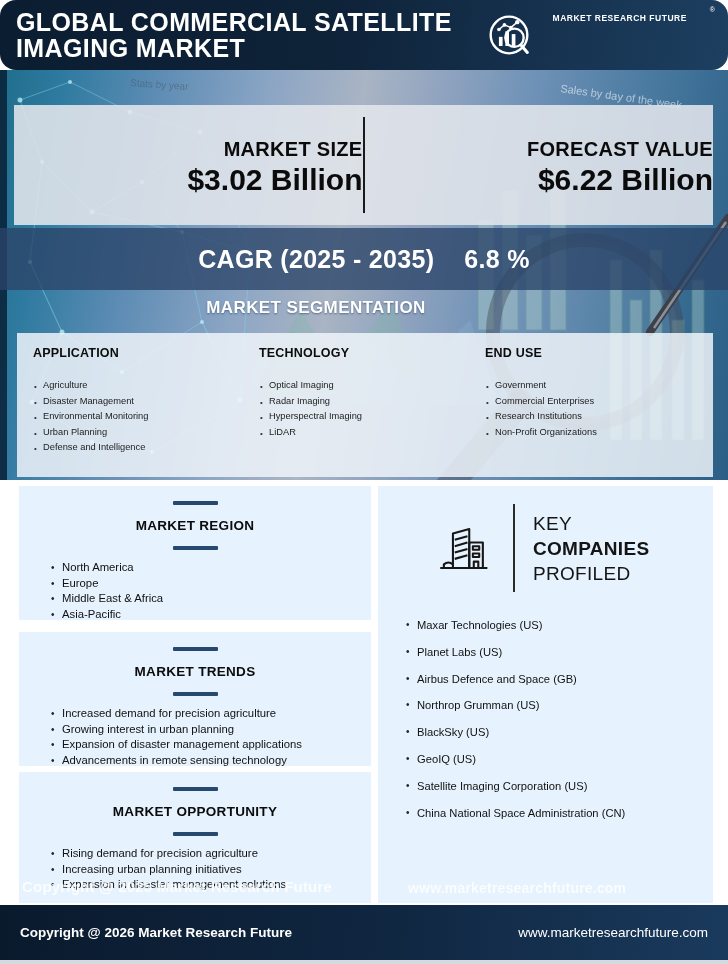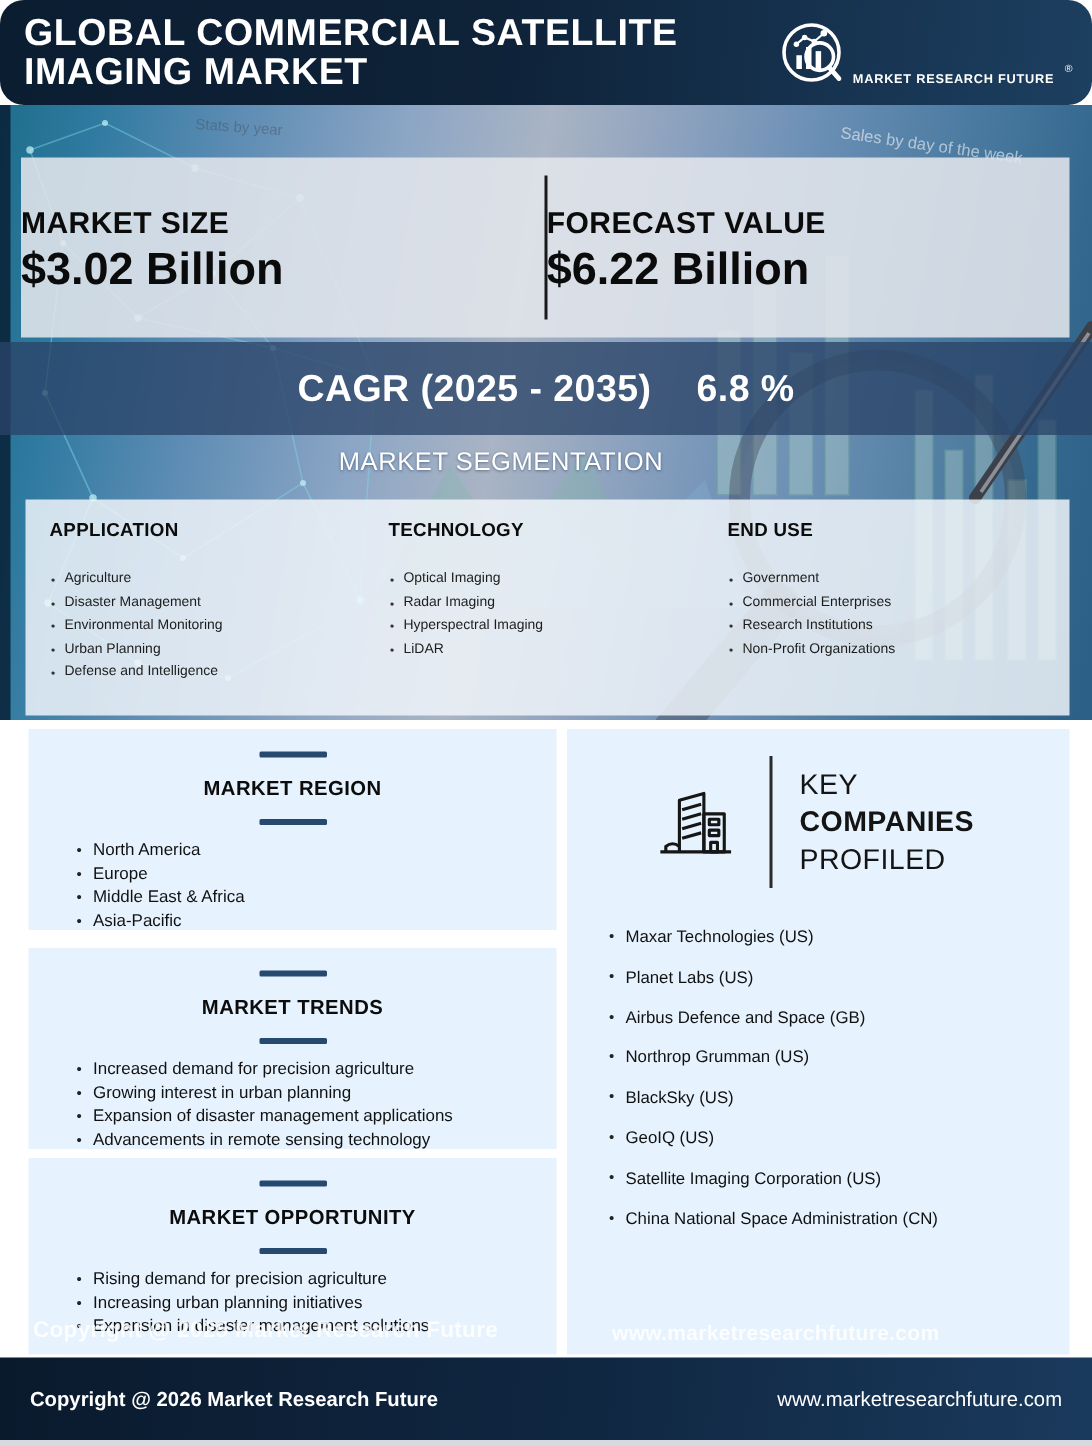--- a/index.html
+++ b/index.html
@@ -7,56 +7,56 @@
   #page { position:relative; width:728px; height:964px; overflow:hidden; background:#ffffff; }
 
   
   .header {
     position:absolute; left:0; top:0; width:728px; height:70px;
     background:linear-gradient(95deg,#0b1d31 0%,#0e2238 45%,#16324f 75%,#1d3f60 100%);
     display:flex; align-items:center; justify-content:space-between;
     padding:0 14px 0 16px; z-index:5;border-radius:16px;
   }
   .header-title { color:#fff; font-weight:bold; font-size:25px; line-height:1.06; letter-spacing:.4px; }
-  .brand { display:flex; align-items:flex-end; gap:6px; }
+  .brand { display:flex; align-items:flex-start; gap:22px; }
   .brand-text { color:#fff; font-size:8.5px; font-weight:bold; letter-spacing:.5px; position:relative; }
   .brand-reg { color:#fff; font-size:7px; position:relative; top:-7px; left:1px; }
 
   
   .hero {
     position:absolute; left:0; top:70px; width:728px; height:410px;
     background:
       linear-gradient(100deg,
         #1f6e8c 0%, #2f7aa0 8%, #5d8cb4 20%, #8ba5c4 34%, #a9b4c4 46%,
         #8fa3bf 56%, #6c90b6 68%, #49799f 82%, #35688f 92%, #2c5f86 100%);
     z-index:1;
   }
   .hero-left-strip { position:absolute; left:0; top:0; width:7px; height:410px; background:rgba(8,32,54,.85); }
   .hero-deco { position:absolute; left:0; top:0; }
 
   .stats-panel {
     position:absolute; left:14px; top:35px; width:699px; height:120px;
     background:rgba(226,230,236,.88);
     display:flex; align-items:center;
   }
-  .stats-half { flex:1; text-align:left; padding-top:4px; }
+  .stats-half { flex:1; text-align:right; padding-top:4px; }
   .stats-label { font-size:20px; font-weight:bold; color:#0b0b0b; letter-spacing:.3px; }
   .stats-value { font-size:30px; font-weight:bold; color:#0b0b0b; margin-top:2px; }
   .stats-divider { width:2px; height:96px; background:#1a1a1a; align-self:center; }
 
   .cagr-band {
     position:absolute; left:0; top:158px; width:728px; height:62px;
     background:rgba(42,68,104,.78);
     display:flex; align-items:center; justify-content:center; gap:30px;
   }
   .cagr-label, .cagr-value { color:#fff; font-weight:bold; font-size:25px; letter-spacing:.3px; }
 
   .seg-title {
-    position:absolute; left:18px; top:228px; width:632px; text-align:center;
-    color:#fff; font-weight:normal; font-size:17px; letter-spacing:.4px;
+    position:absolute; left:0; top:228px; width:632px; text-align:center;
+    color:#fff; font-weight:bold; font-size:17px; letter-spacing:.4px;
     text-shadow:0 1px 2px rgba(30,50,80,.55);
   }
   .seg-panel {
     position:absolute; left:17px; top:263px; width:696px; height:144px;
     background:rgba(241,245,250,.84);
     display:flex; padding:13px 8px 8px 10px;
   }
   .seg-col { flex:1; padding:0 6px; }
   .seg-heading { font-size:12.5px; font-weight:bold; color:#0c0c0c; letter-spacing:.2px; margin-bottom:18px; }
   .seg-list { list-style:none; }

